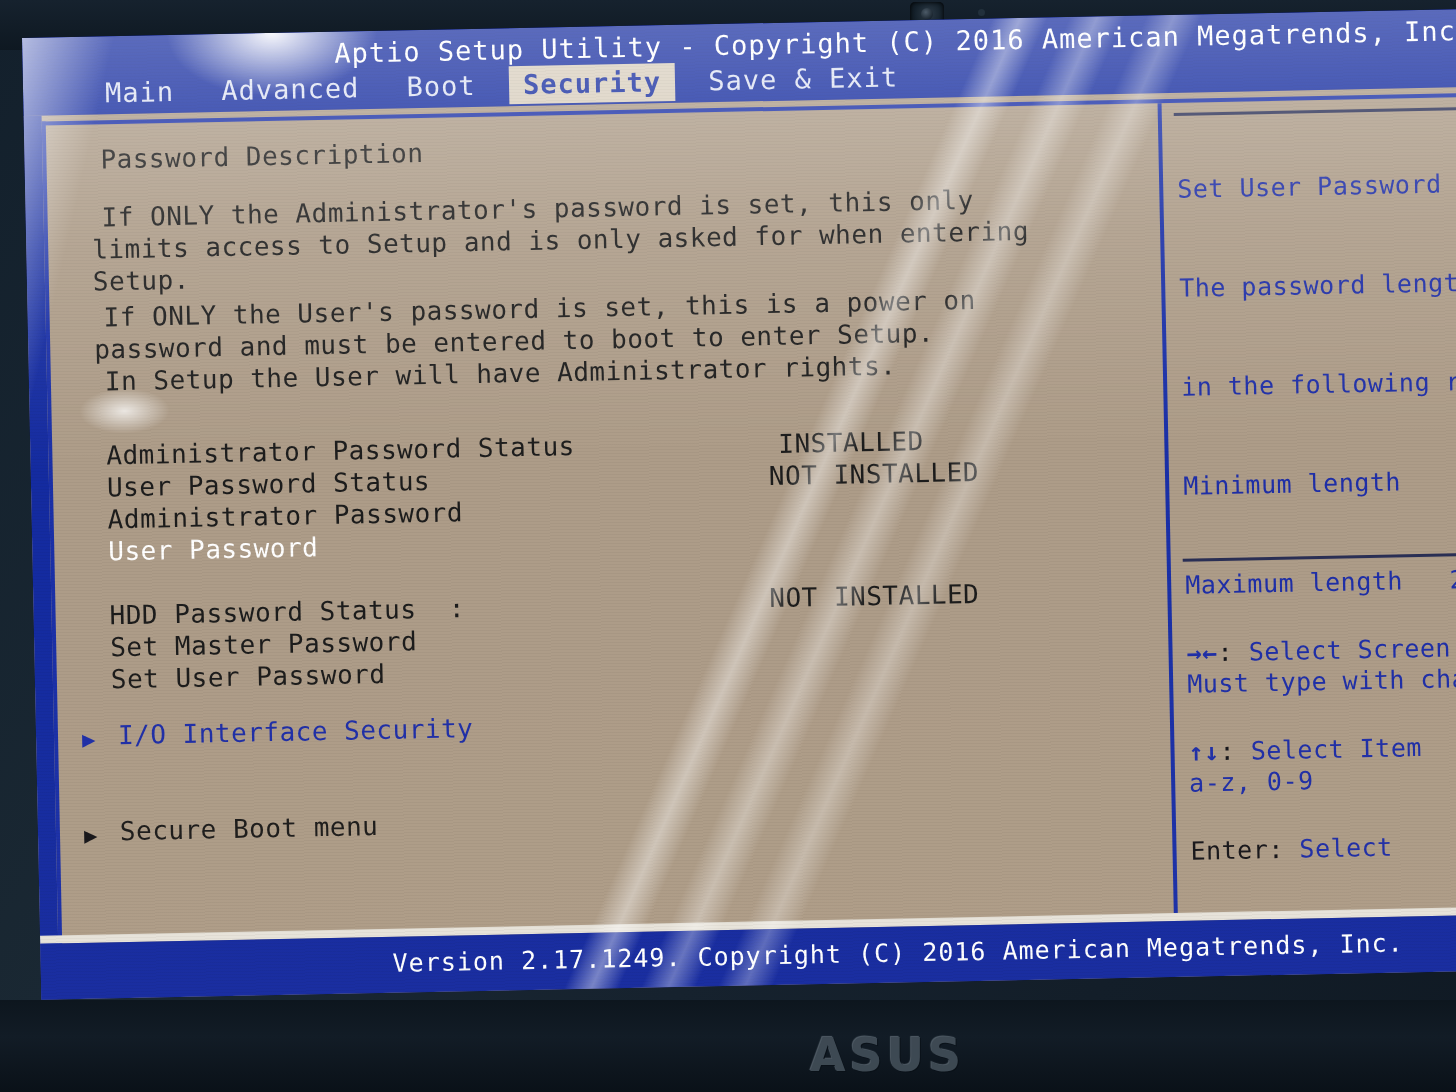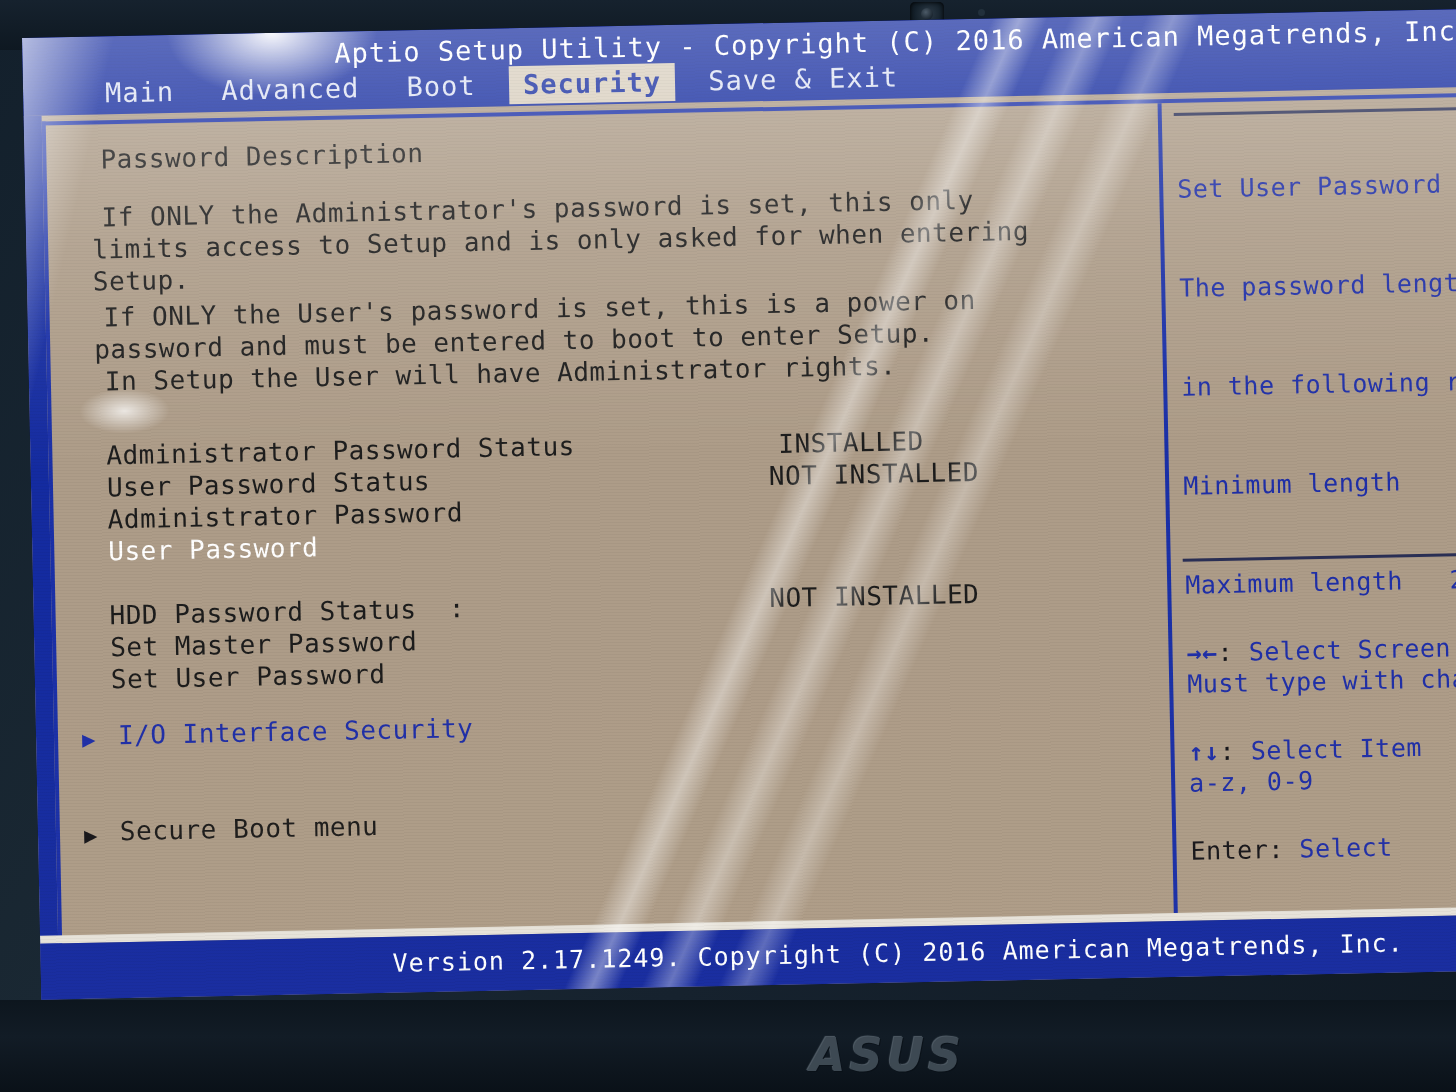--- a/index.html
+++ b/index.html
@@ -52,21 +52,20 @@
     left: 0; top: 1000px; width: 1456px; height: 92px;
     background: linear-gradient(180deg, #0d161e 0%, #121c26 40%, #0a1118 100%);
   }
   .asus-logo {
     position: absolute;
     left: 810px; top: 1028px;
     font-family: "DejaVu Sans", "Liberation Sans", sans-serif;
     font-size: 46px;
     font-weight: 700;
     letter-spacing: 4px;
-    font-style: italic;
     color: #46525c;
     text-shadow: 1px 1px 0 #0a1118, -1px -1px 1px #5c6872;
     opacity: 0.85;
   }
 
   
   #screen {
     position: absolute;
     left: 22px;
     top: 38px;

